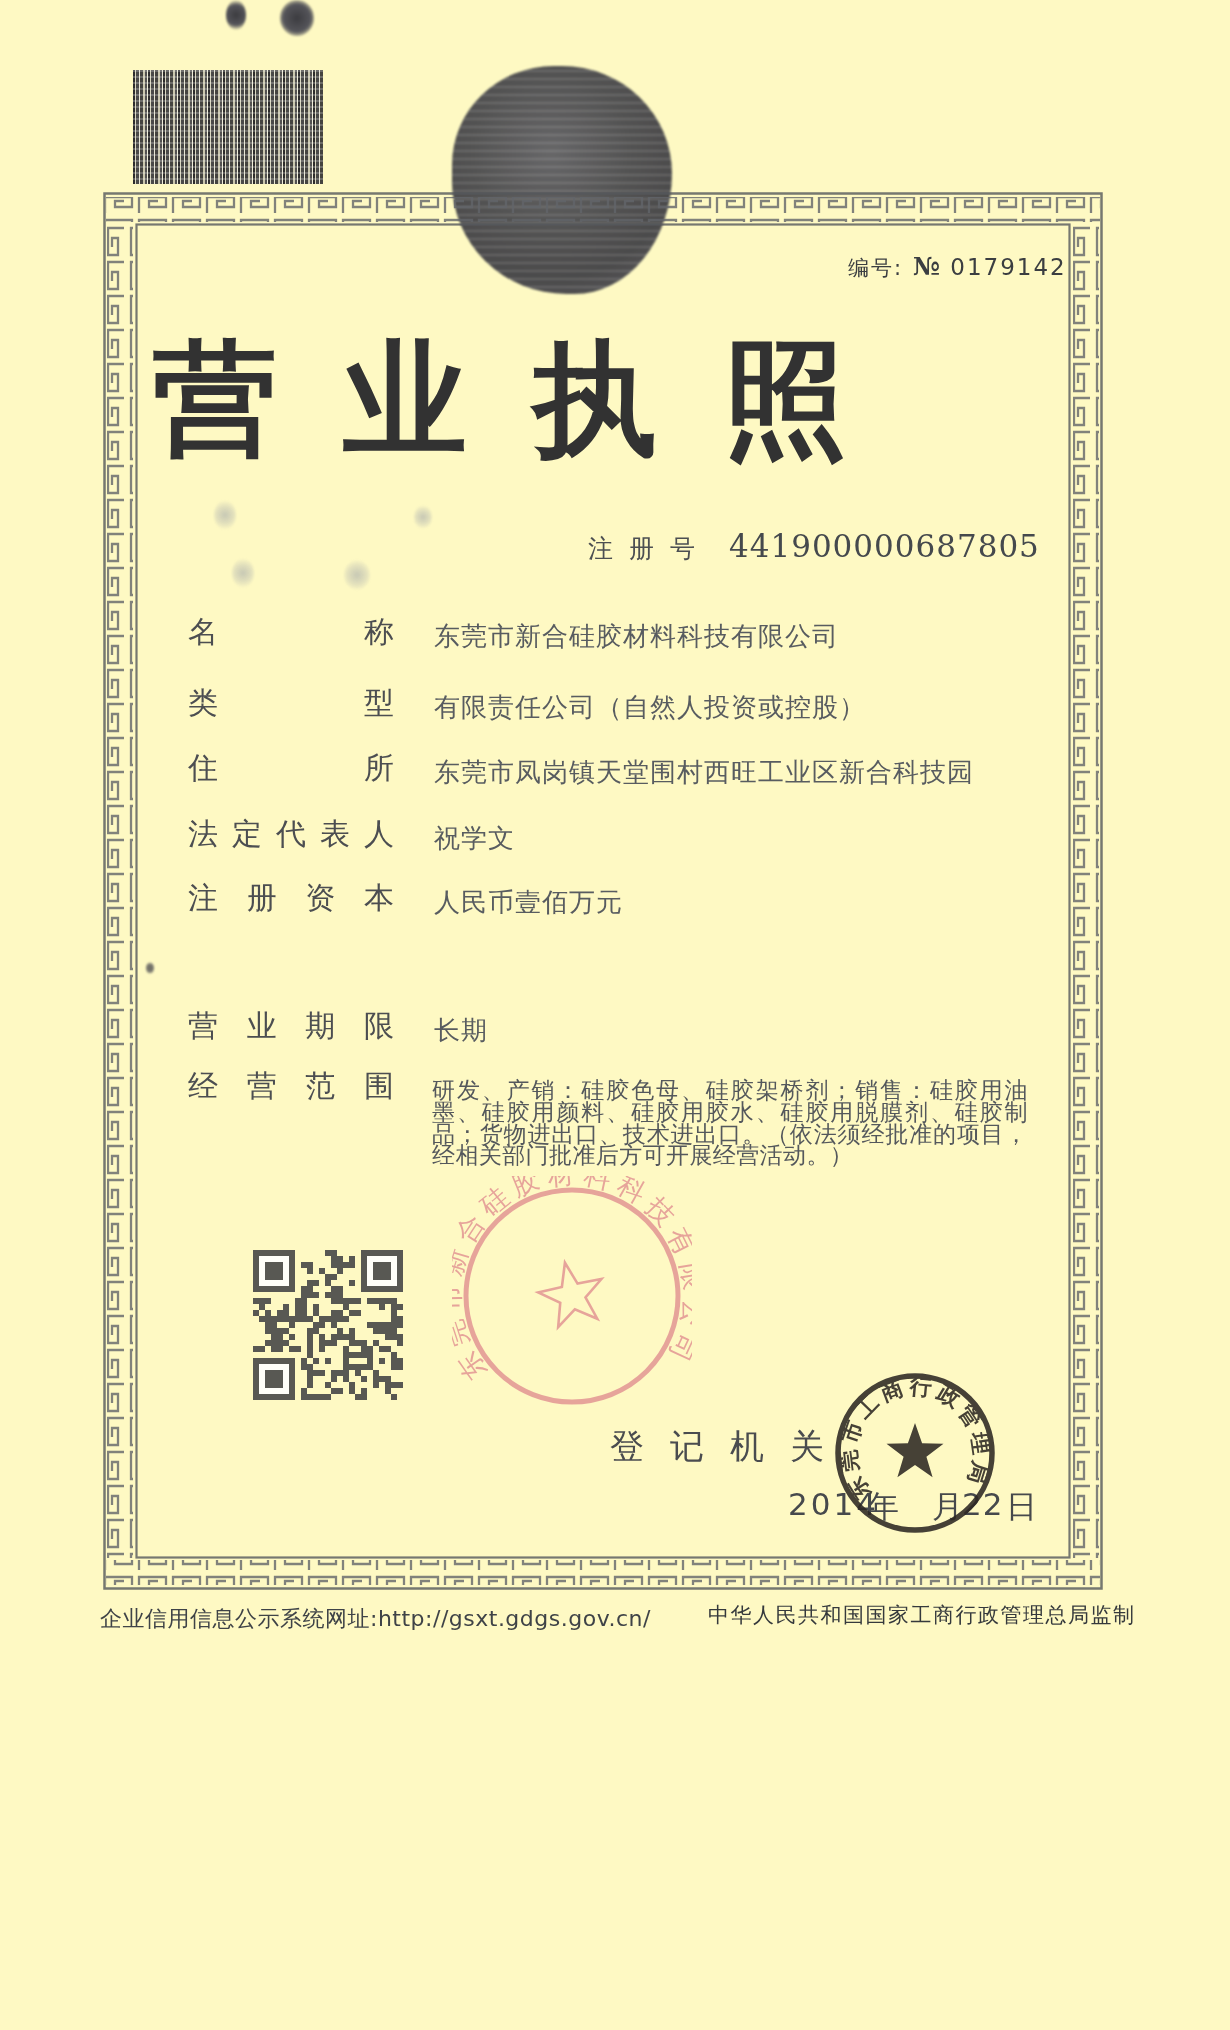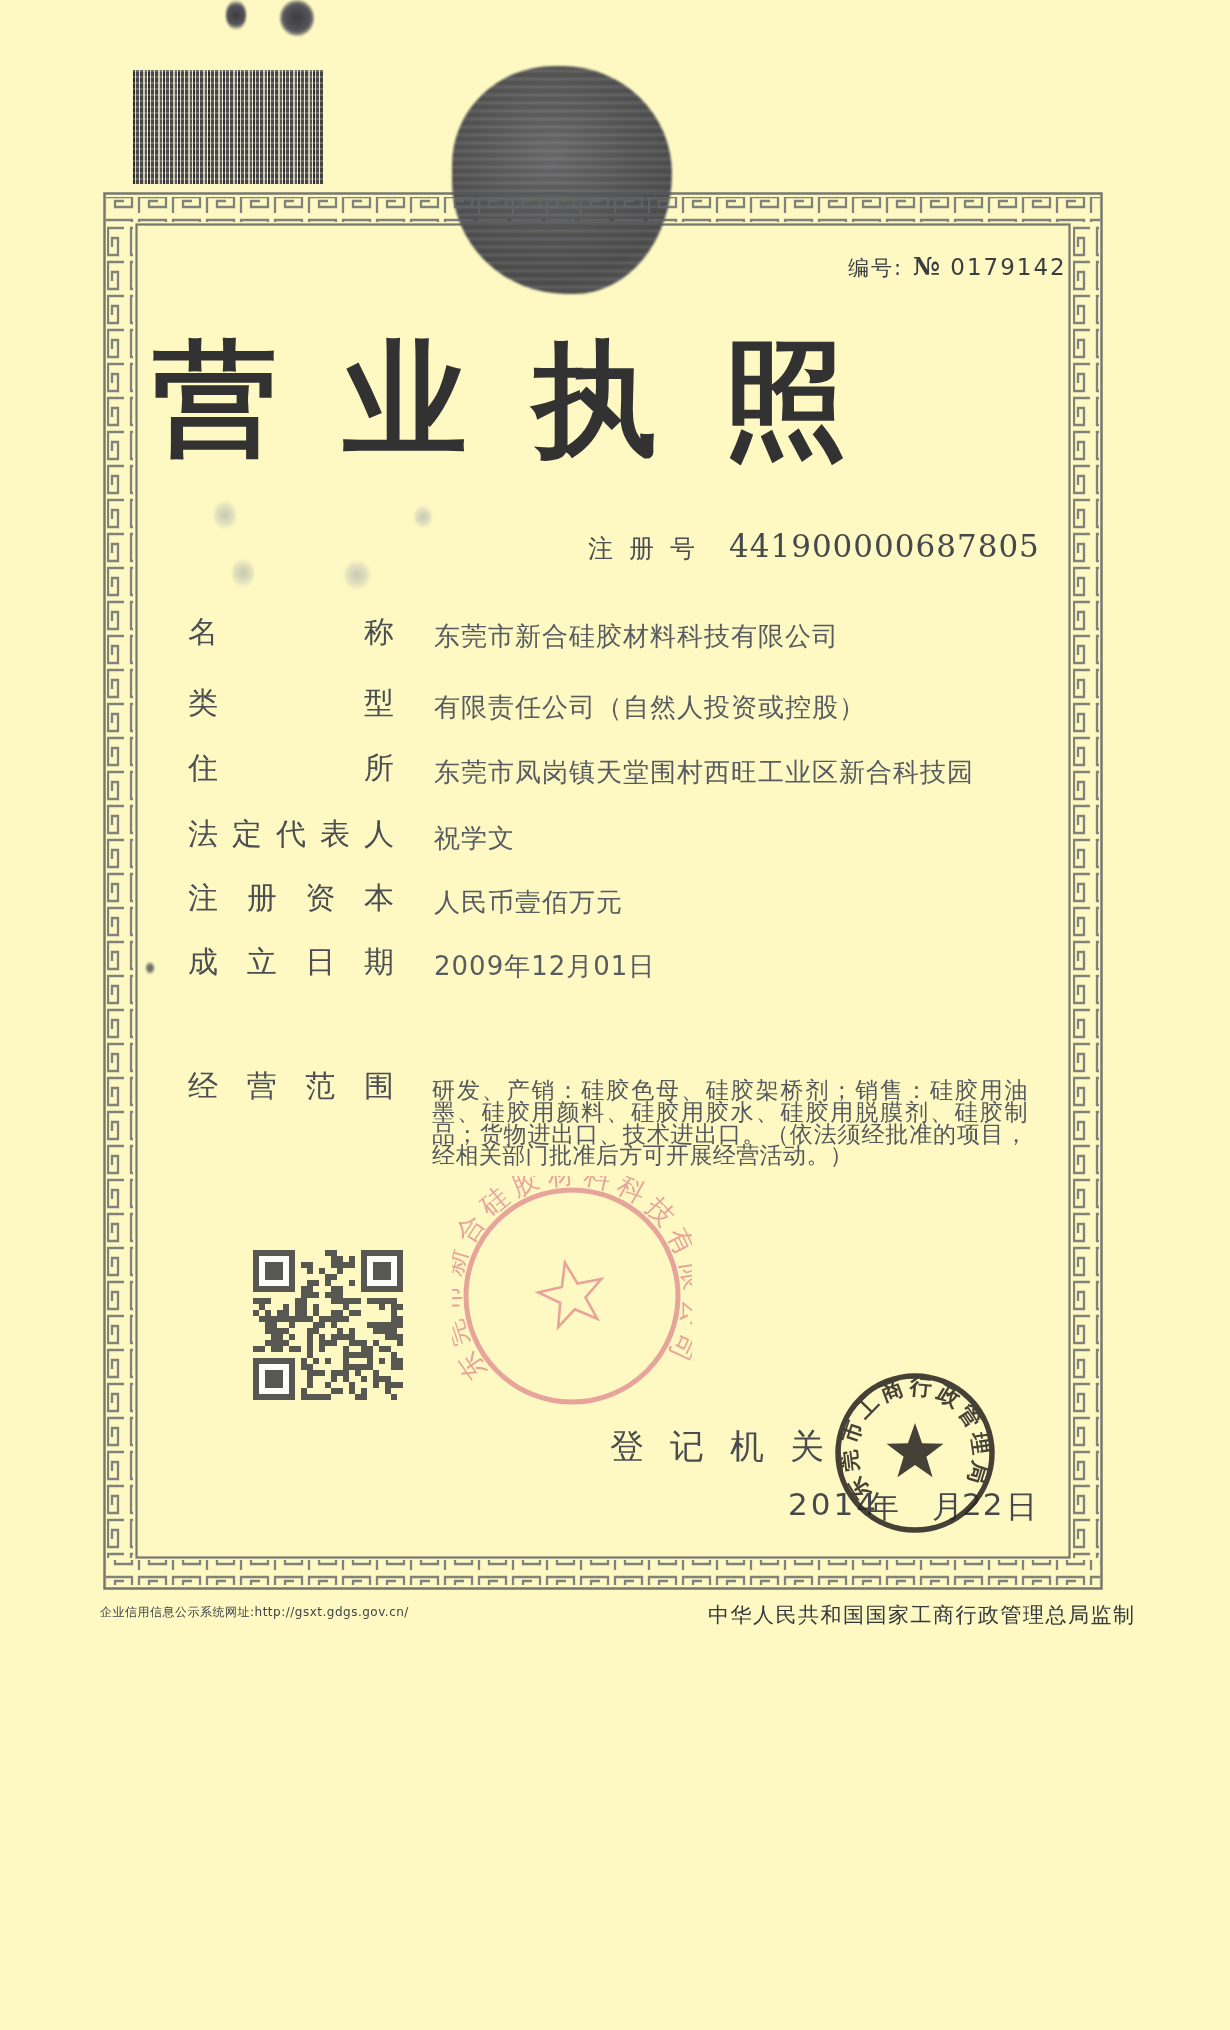--- a/index.html
+++ b/index.html
@@ -66,21 +66,21 @@
   .registrar{position:absolute;left:610px;top:1424px;font-size:34px;font-weight:500;letter-spacing:26px;color:#4a4c4f;white-space:nowrap;}
   .dateline{position:absolute;left:0;top:1486px;width:1230px;height:44px;font-size:31px;color:#46494c;padding-left:25px;}
   .dateline span{position:absolute;top:0;}
   .d-year{left:788px;letter-spacing:3px;}
   .d-yu{left:868px;}
   .d-mu{left:932px;}
   .d-day{left:962px;letter-spacing:1px;}
   .d-du{left:1006px;}
 
   
-  .footer-left{position:absolute;left:100px;top:1604px;font-size:12px;color:#3f4347;letter-spacing:.5px;}
+  .footer-left{position:absolute;left:100px;top:1604px;font-size:22px;color:#3f4347;letter-spacing:.5px;}
   .footer-right{position:absolute;left:708px;top:1601px;font-size:21px;font-weight:500;color:#35393c;letter-spacing:1.5px;}
 </style>
 </head>
 <body>
 
 <div id="page">
 
   <div class="blob dark" style="left:226px;top:0;width:20px;height:30px;"></div>
   <div class="blob dark" style="left:280px;top:0;width:34px;height:36px;"></div>
   <div class="blob faint" style="left:214px;top:500px;width:22px;height:30px;"></div>
@@ -136,23 +136,23 @@
     <div class="fvalue">东莞市凤岗镇天堂围村西旺工业区新合科技园</div>
   </div>
   <div class="row" style="top:878px">
     <div class="flabel">注册资本</div>
     <div class="fvalue">人民币壹佰万元</div>
   </div>
   <div class="row" style="top:814px">
     <div class="flabel">法定代表人</div>
     <div class="fvalue">祝学文</div>
   </div>
-  <div class="row" style="top:942px">
-    <div class="flabel">成立日期</div>
-    <div class="fvalue">2009年12月01日</div>
+  <div class="row" style="top:1006px">
+    <div class="flabel">营业期限</div>
+    <div class="fvalue">长期</div>
   </div>
   <div class="row" style="top:1066px">
     <div class="flabel">经营范围</div>
   </div>
   <div class="scope-par">研发、产销：硅胶色母、硅胶架桥剂；销售：硅胶用油墨、硅胶用颜料、硅胶用胶水、硅胶用脱膜剂、硅胶制品；货物进出口、技术进出口。（依法须经批准的项目，经相关部门批准后方可开展经营活动。）</div>
 
   <div class="qr"><svg width="150" height="150" viewBox="0 0 150 150">
         <rect x="72" y="0" width="6" height="6" fill="#474747"></rect>
         <rect x="78" y="0" width="6" height="6" fill="#474747"></rect>
         <rect x="78" y="6" width="6" height="6" fill="#474747"></rect>

